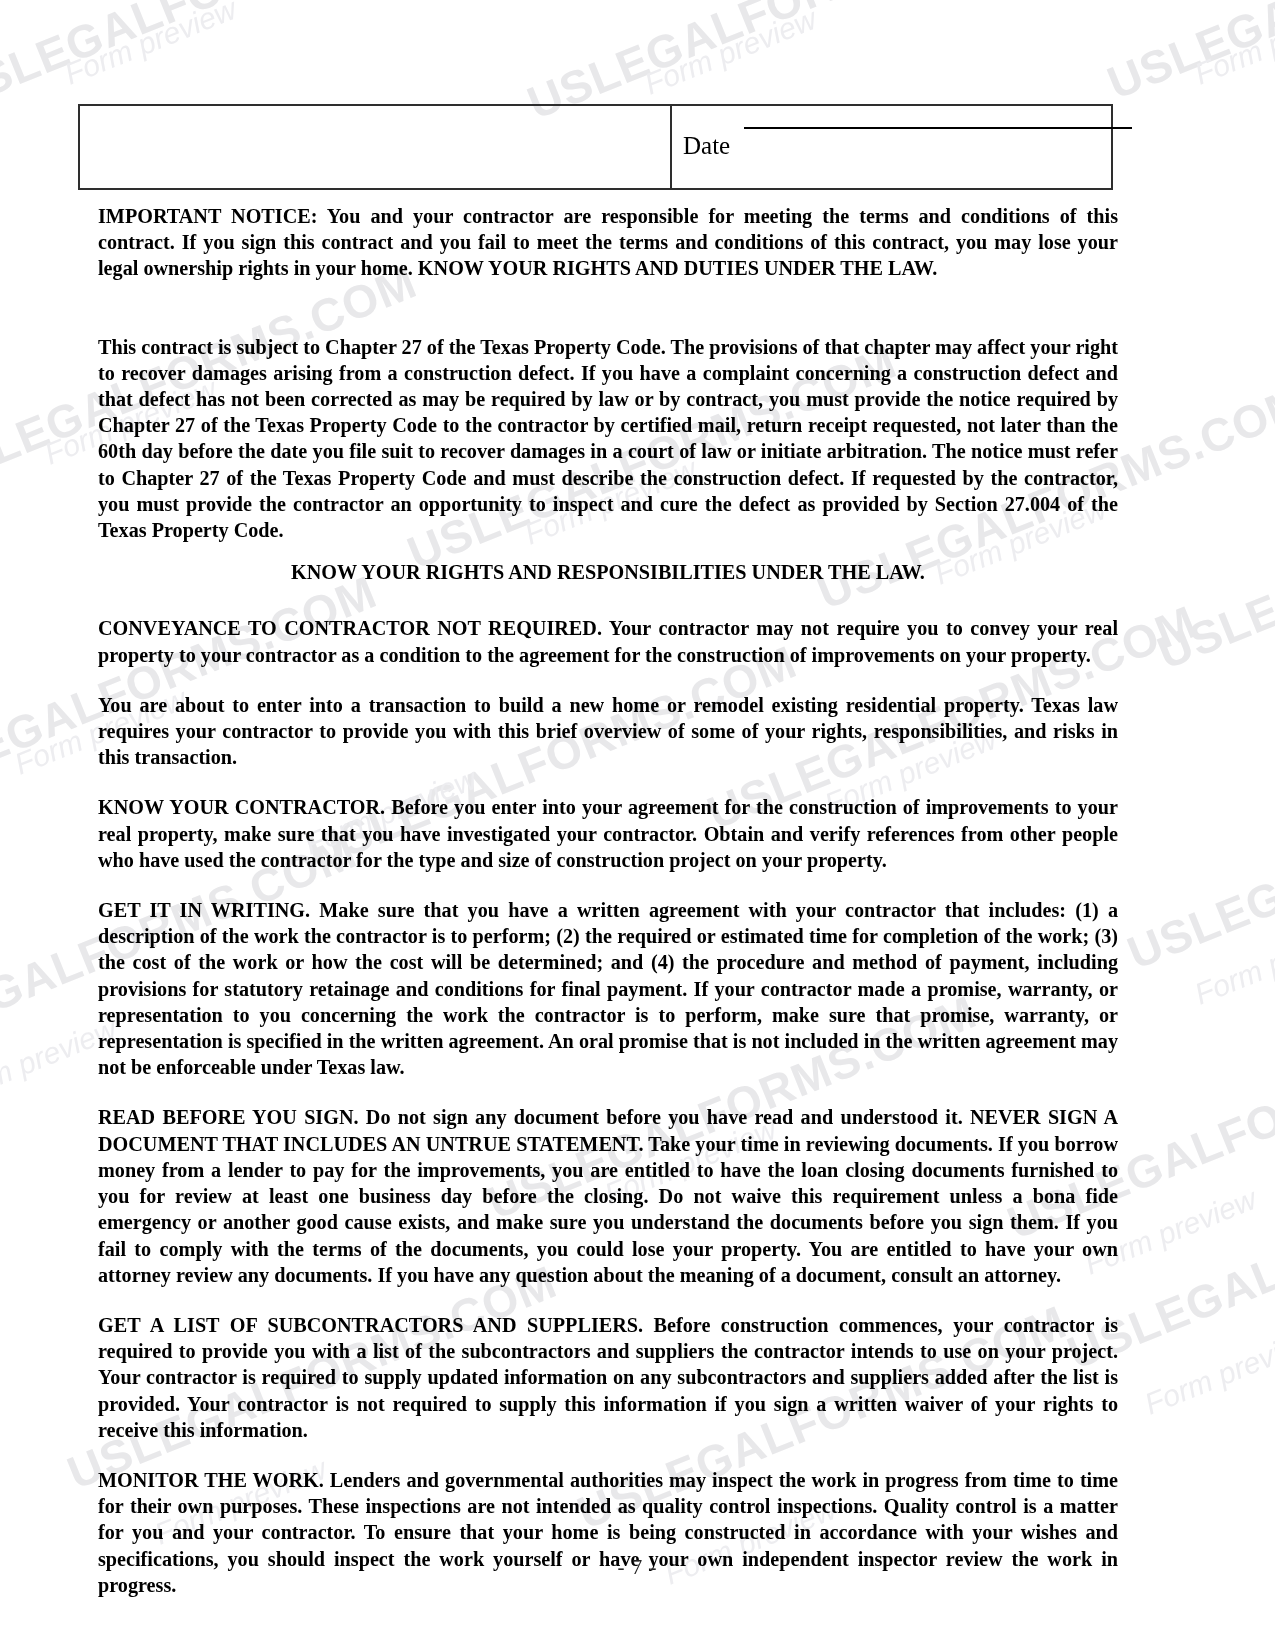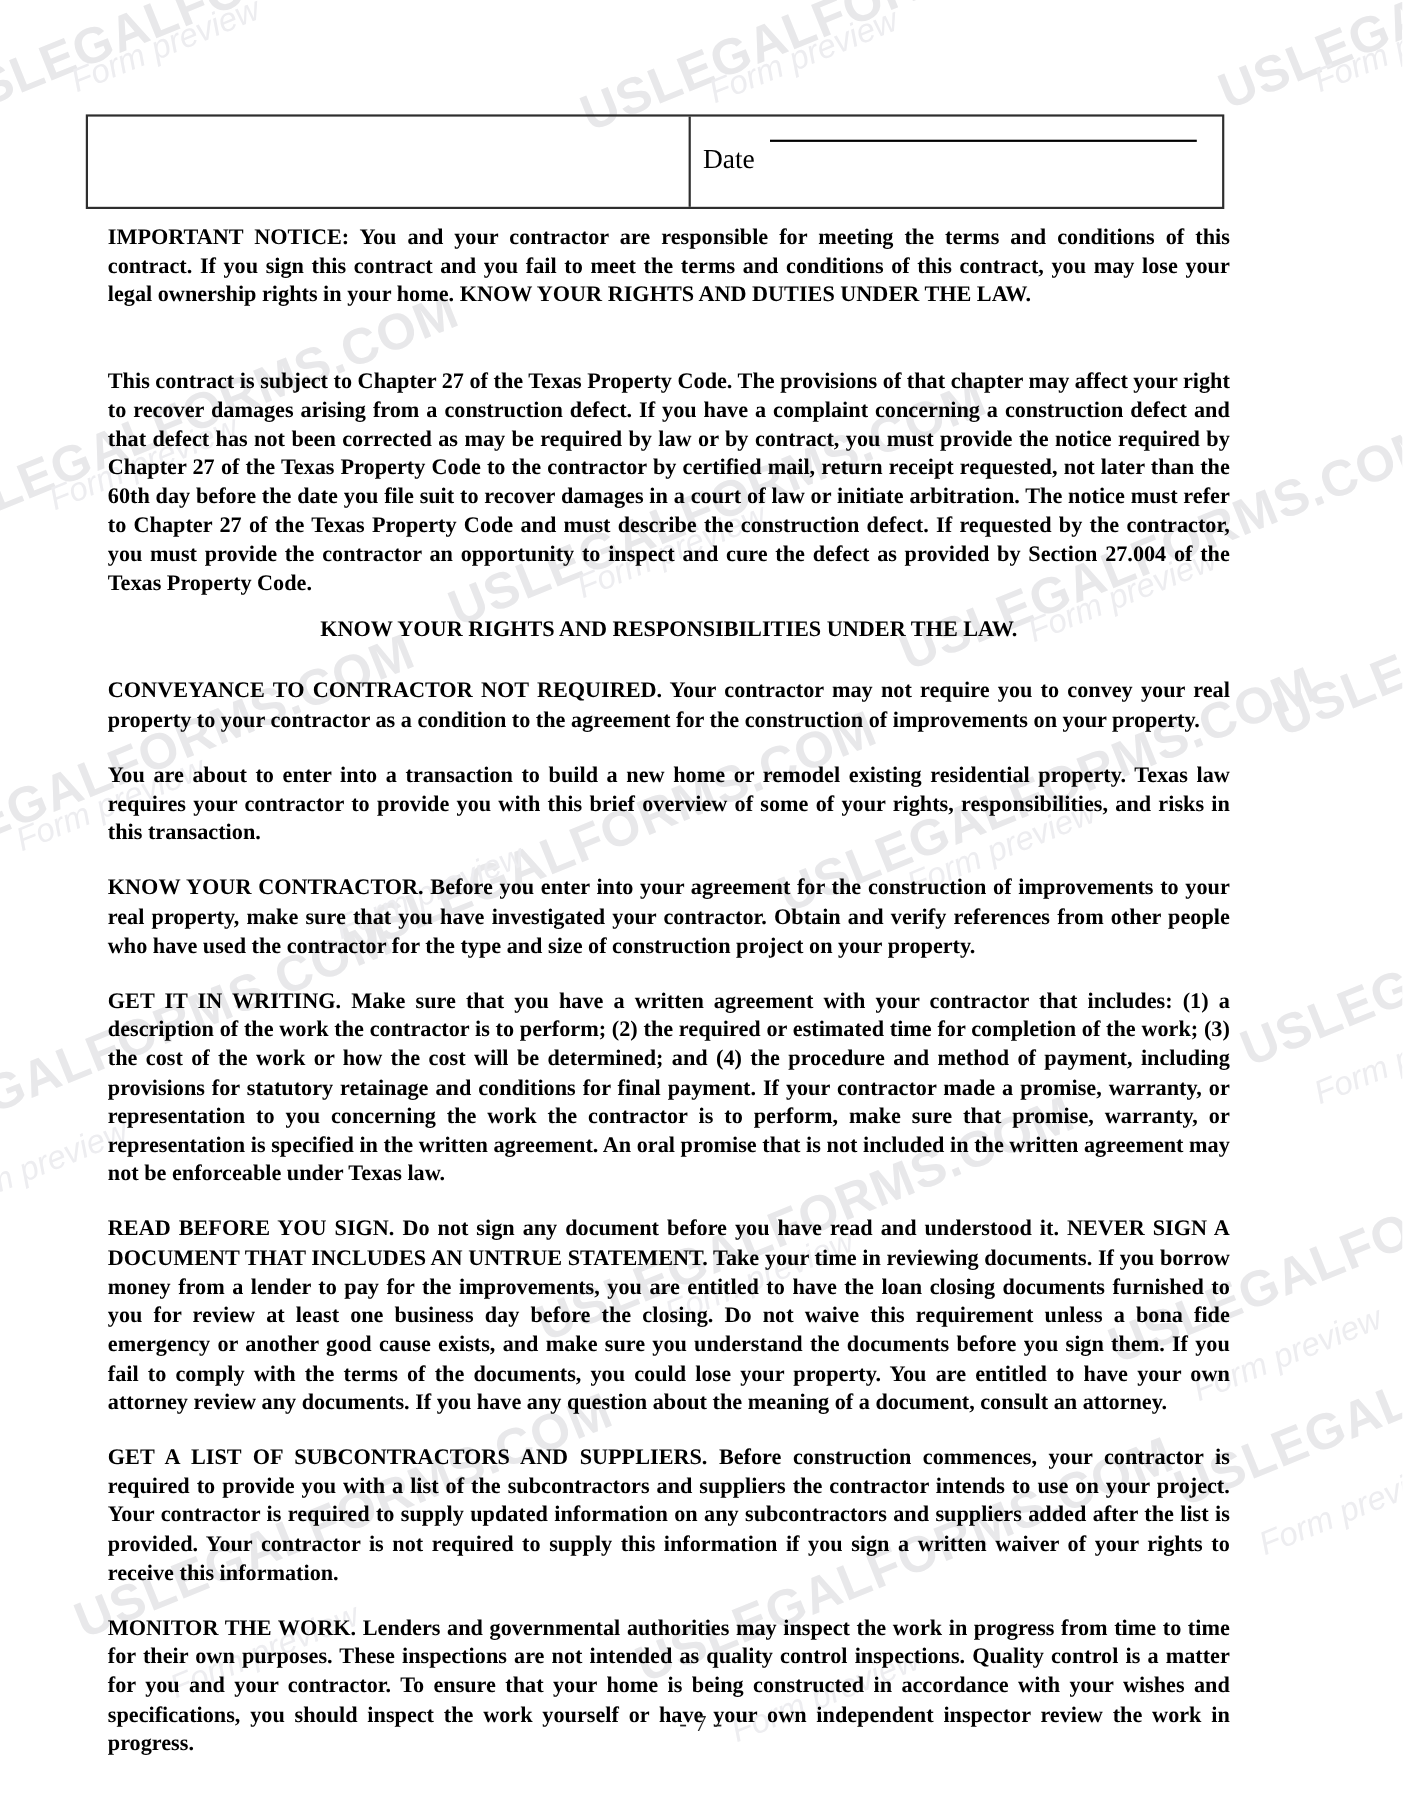--- a/index.html
+++ b/index.html
@@ -57,20 +57,21 @@
   
   .sig-table {
     position: absolute;
     left: 78px;
     top: 104px;
     width: 1035px;
     height: 86px;
     border: 2px solid #2e2e2e;
     box-sizing: border-box;
     display: flex;
+    padding-left: 44px;
   }
 
   .sig-cell-left {
     width: 548px;
     border-right: 2px solid #2e2e2e;
     box-sizing: border-box;
     position: relative;
   }
 
   .sig-cell-right {

